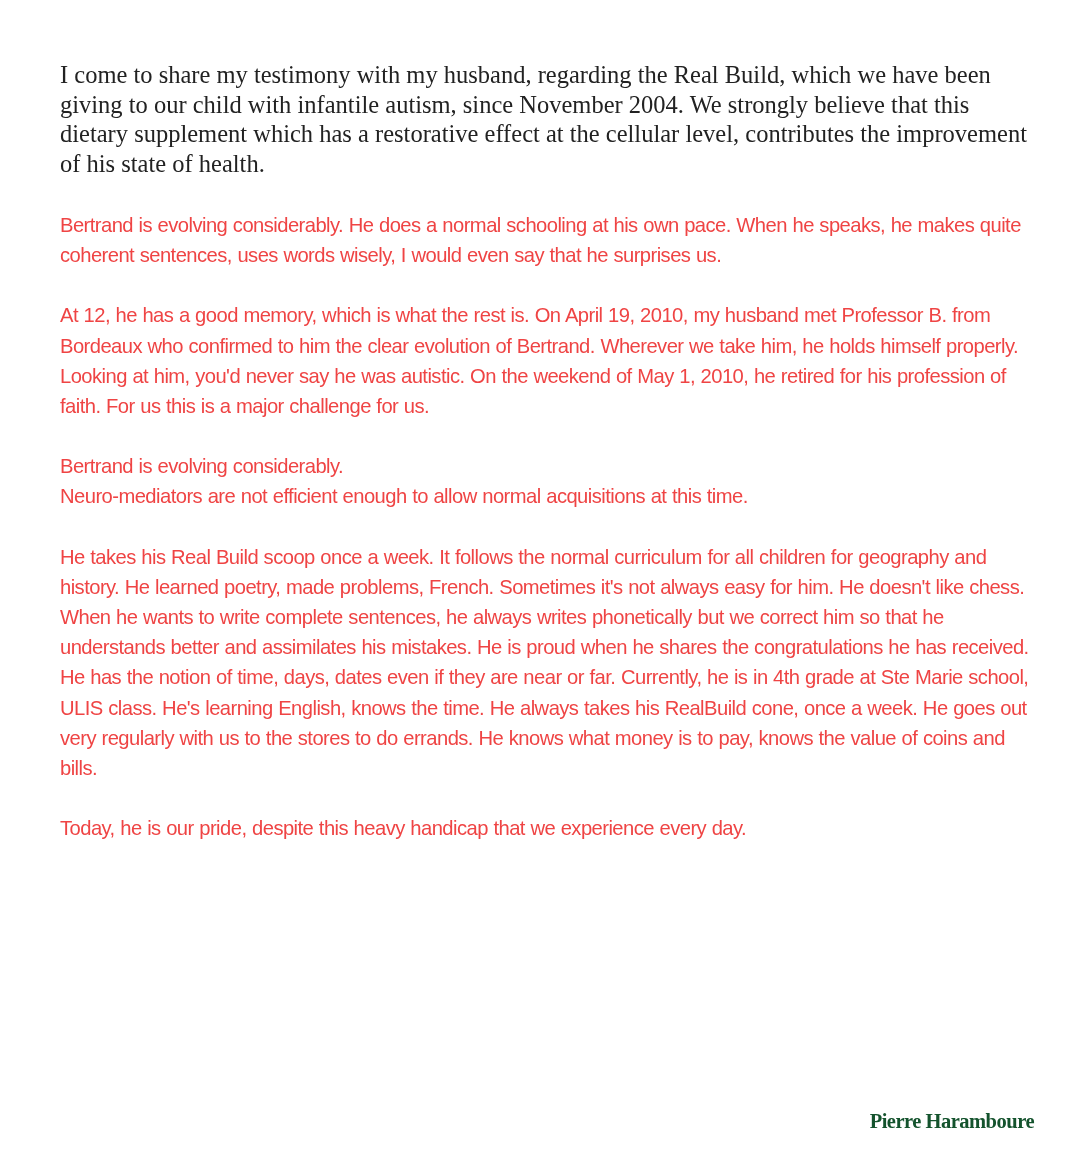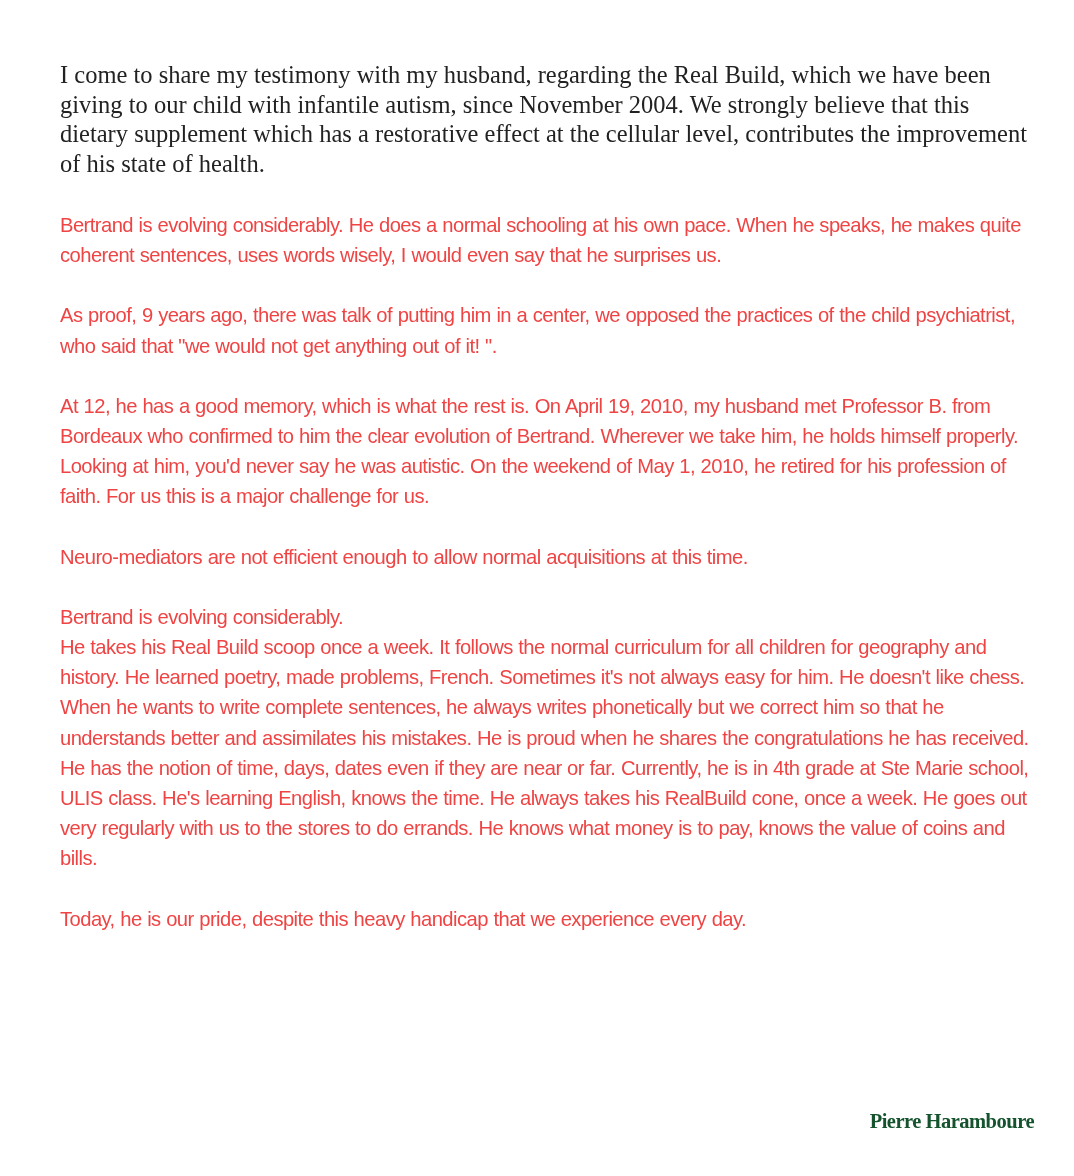--- a/index.html
+++ b/index.html
@@ -57,21 +57,20 @@
       color: #14532d;
       letter-spacing: -0.5px;
     }
   </style>
 </head>
 <body>
 
 <div class="page">
   <p class="intro">I come to share my testimony with my husband, regarding the Real Build, which we have been giving to our child with infantile autism, since November 2004. We strongly believe that this dietary supplement which has a restorative effect at the cellular level, contributes the improvement of his state of health.</p>
   <p class="para">Bertrand is evolving considerably. He does a normal schooling at his own pace. When he speaks, he makes quite coherent sentences, uses words wisely, I would even say that he surprises us.</p>
-  <p class="para">As proof, 9 years ago, there was talk of putting him in a center, we opposed the practices of the child psychiatrist, who said that "we would not get anything out of it! ".</p>
   <p class="para">At 12, he has a good memory, which is what the rest is. On April 19, 2010, my husband met Professor B. from Bordeaux who confirmed to him the clear evolution of Bertrand. Wherever we take him, he holds himself properly. Looking at him, you'd never say he was autistic. On the weekend of May 1, 2010, he retired for his profession of faith. For us this is a major challenge for us.</p>
+  <p class="para tight">Bertrand is evolving considerably.</p>
   <p class="para">Neuro-mediators are not efficient enough to allow normal acquisitions at this time.</p>
-  <p class="para tight">Bertrand is evolving considerably.</p>
   <p class="para">He takes his Real Build scoop once a week. It follows the normal curriculum for all children for geography and history. He learned poetry, made problems, French. Sometimes it's not always easy for him. He doesn't like chess. When he wants to write complete sentences, he always writes phonetically but we correct him so that he understands better and assimilates his mistakes. He is proud when he shares the congratulations he has received. He has the notion of time, days, dates even if they are near or far. Currently, he is in 4th grade at Ste Marie school, ULIS class. He's learning English, knows the time. He always takes his RealBuild cone, once a week. He goes out very regularly with us to the stores to do errands. He knows what money is to pay, knows the value of coins and bills.</p>
   <p class="para">Today, he is our pride, despite this heavy handicap that we experience every day.</p>
 </div>
 
 <div class="signature">Pierre Haramboure</div>
 
 </body></html>

